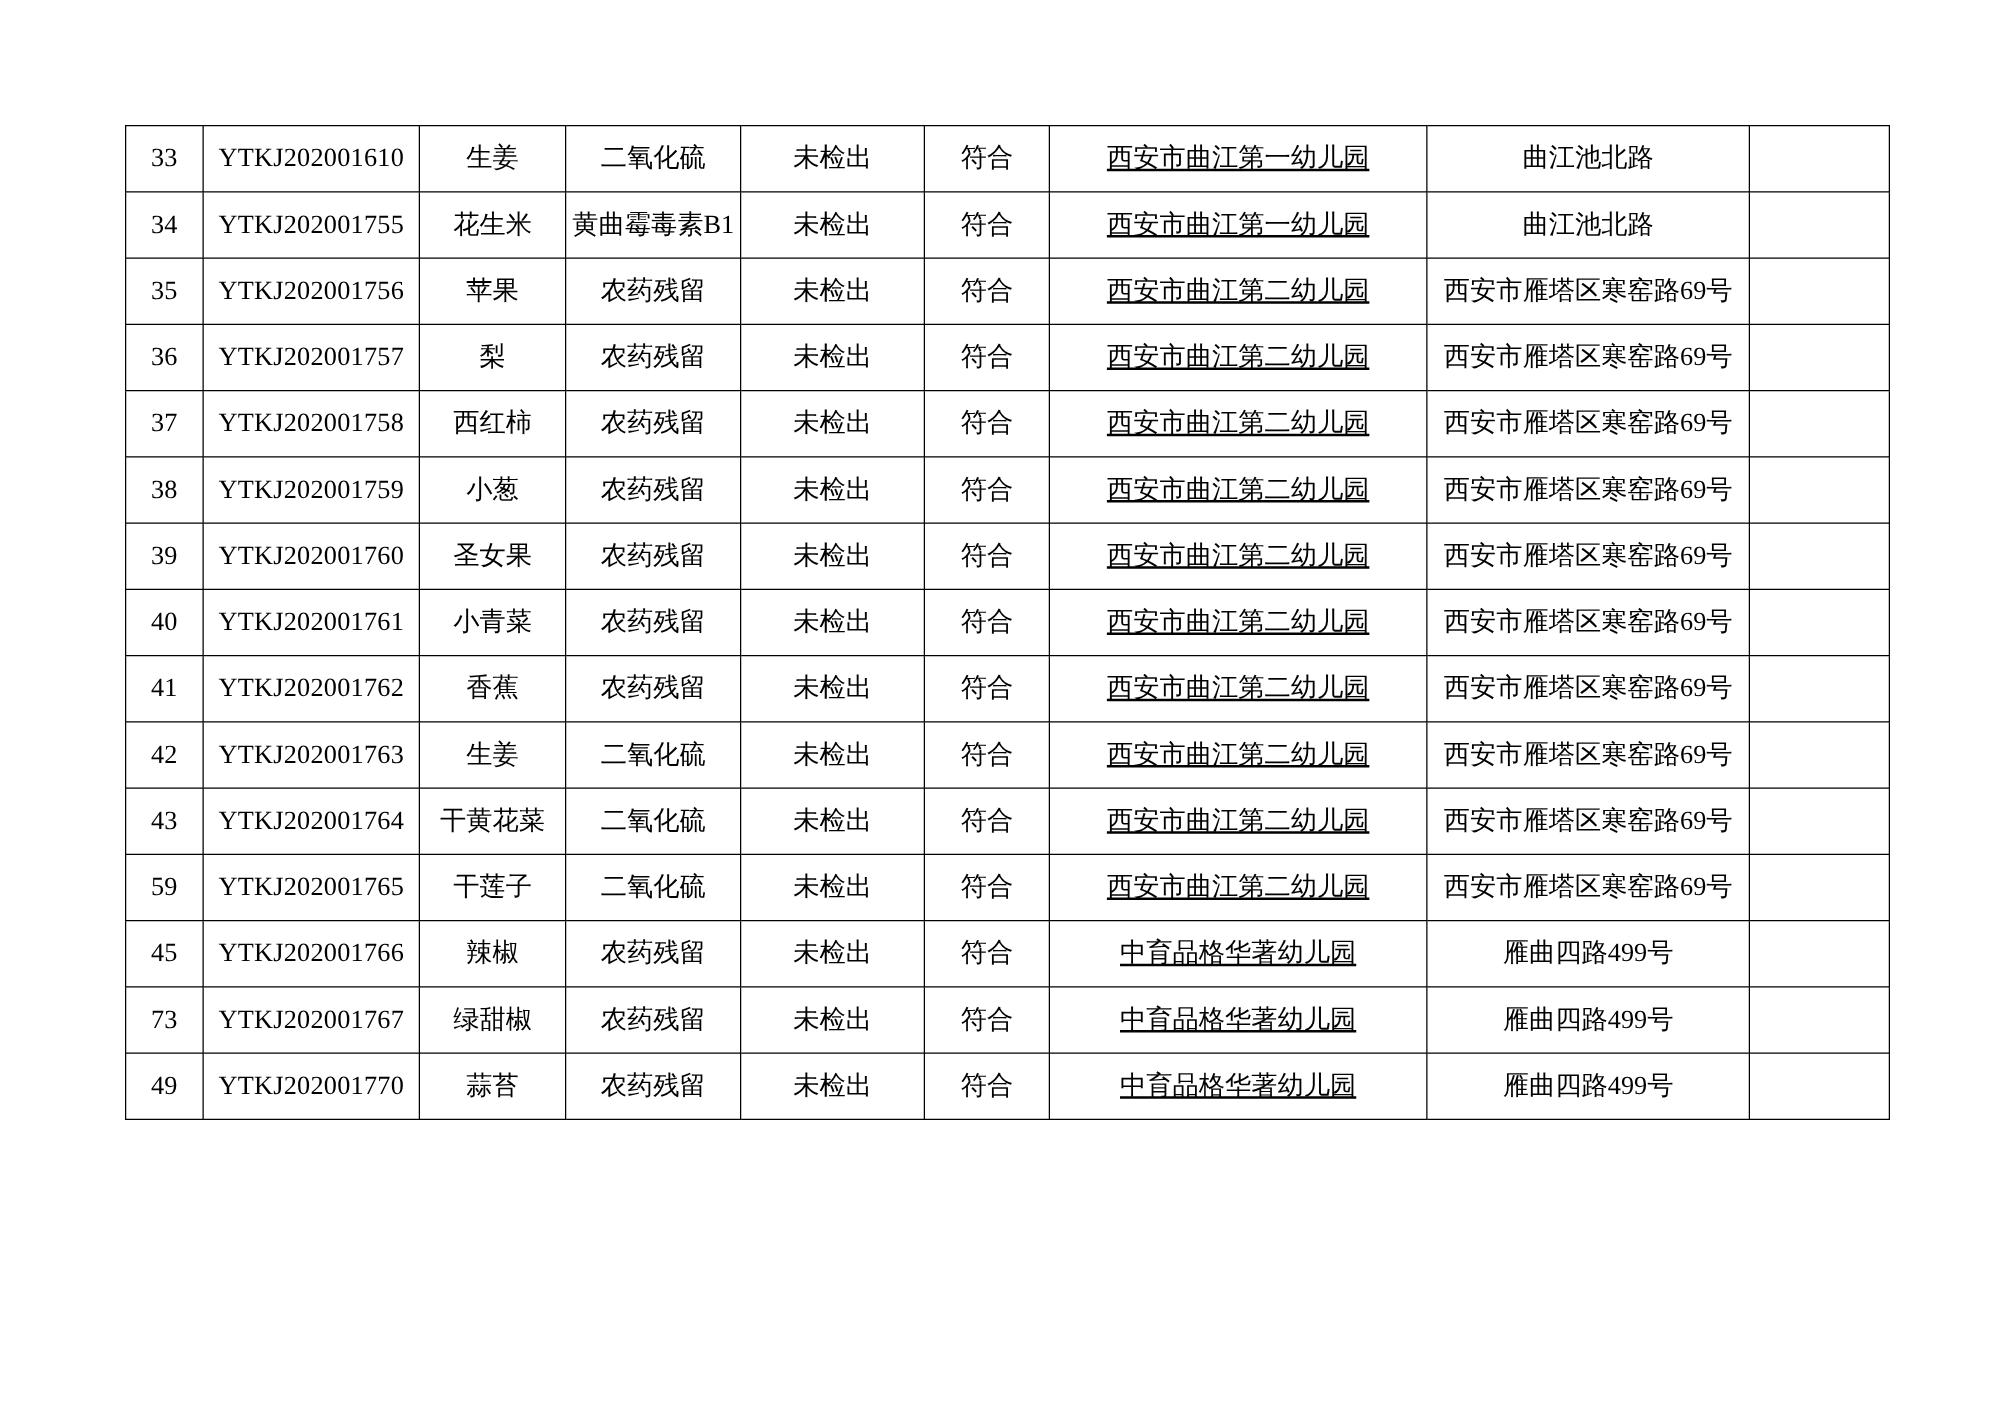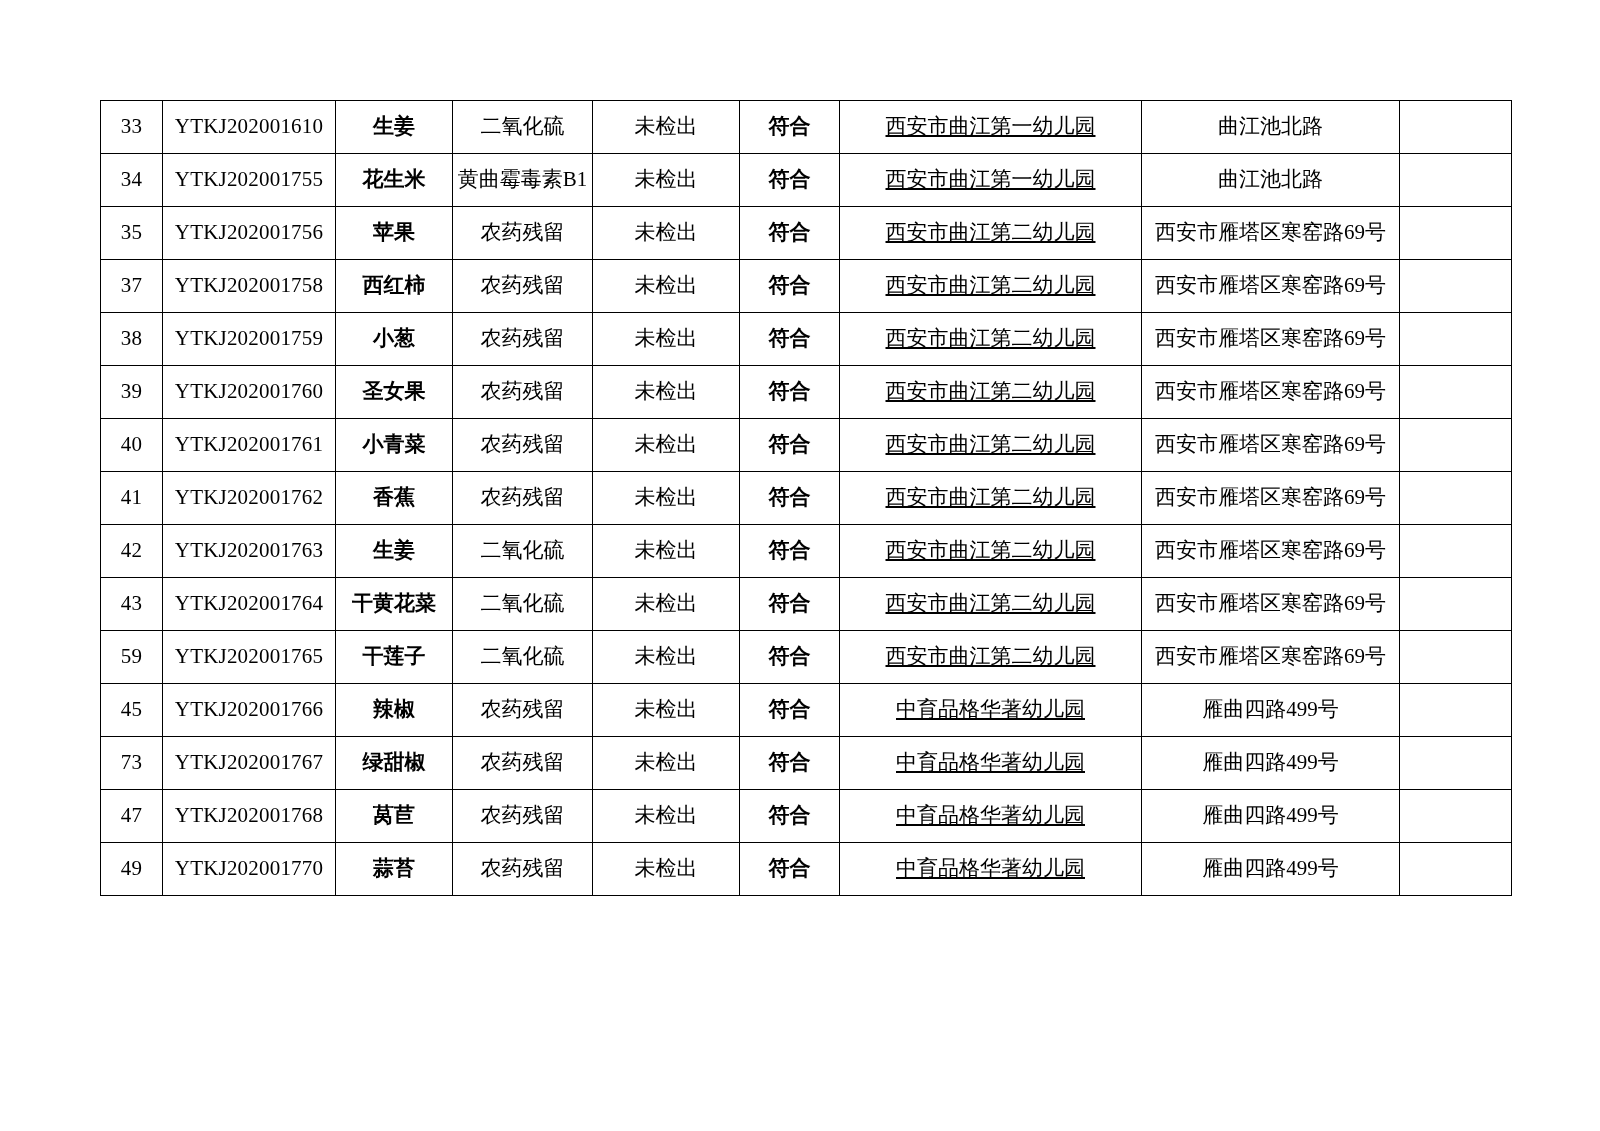--- a/index.html
+++ b/index.html
@@ -38,24 +38,24 @@
     font-size: 21px;
     line-height: 1.2;
     padding: 0 2px;
     height: 52px;
     font-family: "Liberation Serif", "DejaVu Serif", serif;
     white-space: nowrap;
     overflow: hidden;
   }
   td.c-idx    { width: 57px; }
   td.c-code   { width: 168px; }
-  td.c-sample { width: 112px; font-weight: bold; }
+  td.c-sample { width: 112px; }
   td.c-item   { width: 135px; }
   td.c-result { width: 142px; }
-  td.c-judge  { width: 95px; font-weight: bold; }
+  td.c-judge  { width: 95px; }
   td.c-unit   { width: 297px; text-decoration: underline; }
   td.c-addr   { width: 253px; }
   td.c-note   { width: 107px; }
 
   
   .mono-ish {
     font-family: "Liberation Serif", "DejaVu Serif", serif;
     letter-spacing: 0.2px;
   }
   .tight { font-size: 20px; }
@@ -94,20 +94,31 @@
             <td class="c-code mono-ish">YTKJ202001756</td>
             <td class="c-sample">苹果</td>
             <td class="c-item">农药残留</td>
             <td class="c-result">未检出</td>
             <td class="c-judge">符合</td>
             <td class="c-unit">西安市曲江第二幼儿园</td>
             <td class="c-addr tight">西安市雁塔区寒窑路69号</td>
             <td class="c-note"></td>
           </tr>
           <tr>
+            <td class="c-idx mono-ish">36</td>
+            <td class="c-code mono-ish">YTKJ202001757</td>
+            <td class="c-sample">梨</td>
+            <td class="c-item">农药残留</td>
+            <td class="c-result">未检出</td>
+            <td class="c-judge">符合</td>
+            <td class="c-unit">西安市曲江第二幼儿园</td>
+            <td class="c-addr tight">西安市雁塔区寒窑路69号</td>
+            <td class="c-note"></td>
+          </tr>
+          <tr>
             <td class="c-idx mono-ish">37</td>
             <td class="c-code mono-ish">YTKJ202001758</td>
             <td class="c-sample">西红柿</td>
             <td class="c-item">农药残留</td>
             <td class="c-result">未检出</td>
             <td class="c-judge">符合</td>
             <td class="c-unit">西安市曲江第二幼儿园</td>
             <td class="c-addr tight">西安市雁塔区寒窑路69号</td>
             <td class="c-note"></td>
           </tr>
@@ -196,31 +207,20 @@
             <td class="c-result">未检出</td>
             <td class="c-judge">符合</td>
             <td class="c-unit">中育品格华著幼儿园</td>
             <td class="c-addr">雁曲四路499号</td>
             <td class="c-note"></td>
           </tr>
           <tr>
             <td class="c-idx mono-ish">73</td>
             <td class="c-code mono-ish">YTKJ202001767</td>
             <td class="c-sample">绿甜椒</td>
-            <td class="c-item">农药残留</td>
-            <td class="c-result">未检出</td>
-            <td class="c-judge">符合</td>
-            <td class="c-unit">中育品格华著幼儿园</td>
-            <td class="c-addr">雁曲四路499号</td>
-            <td class="c-note"></td>
-          </tr>
-          <tr>
-            <td class="c-idx mono-ish">47</td>
-            <td class="c-code mono-ish">YTKJ202001768</td>
-            <td class="c-sample">莴苣</td>
             <td class="c-item">农药残留</td>
             <td class="c-result">未检出</td>
             <td class="c-judge">符合</td>
             <td class="c-unit">中育品格华著幼儿园</td>
             <td class="c-addr">雁曲四路499号</td>
             <td class="c-note"></td>
           </tr>
           <tr>
             <td class="c-idx mono-ish">49</td>
             <td class="c-code mono-ish">YTKJ202001770</td>

